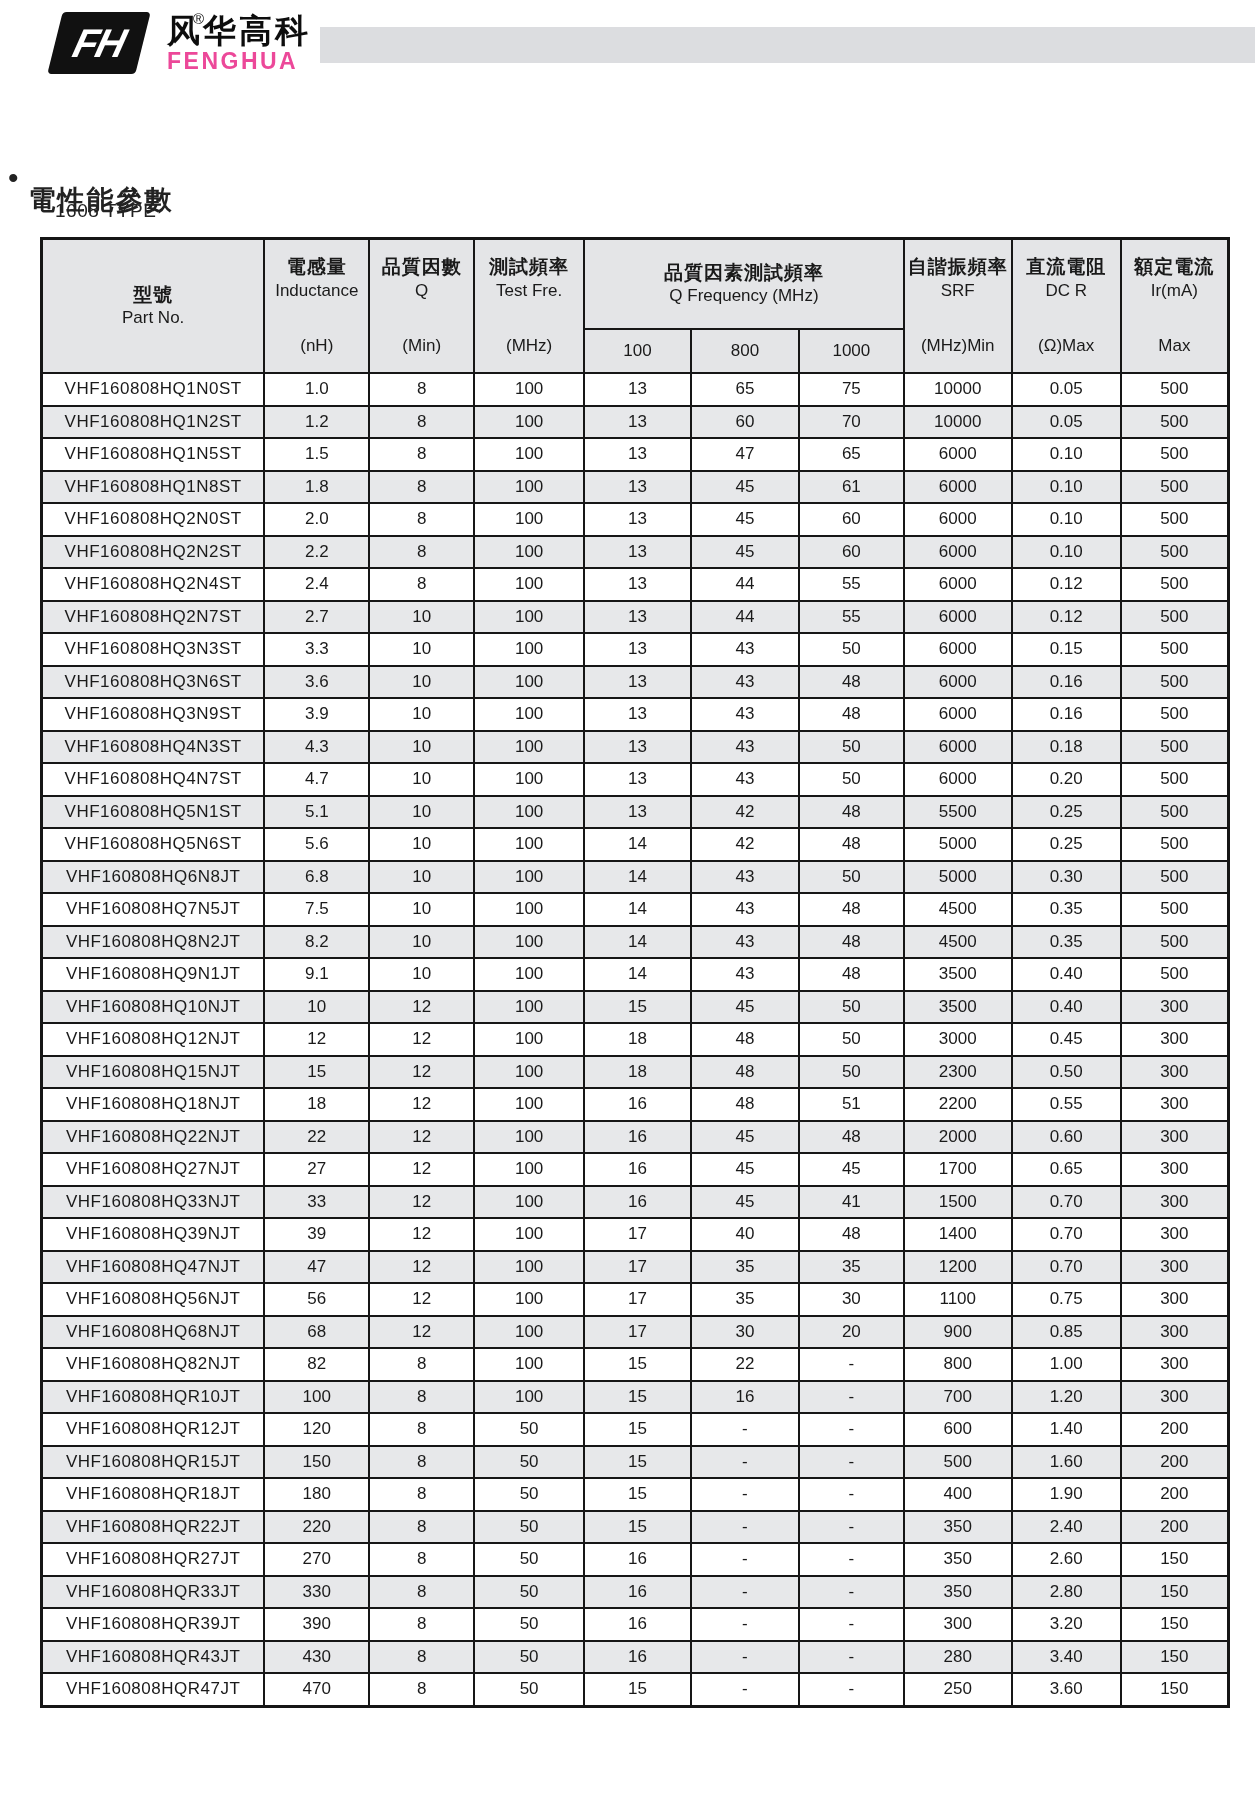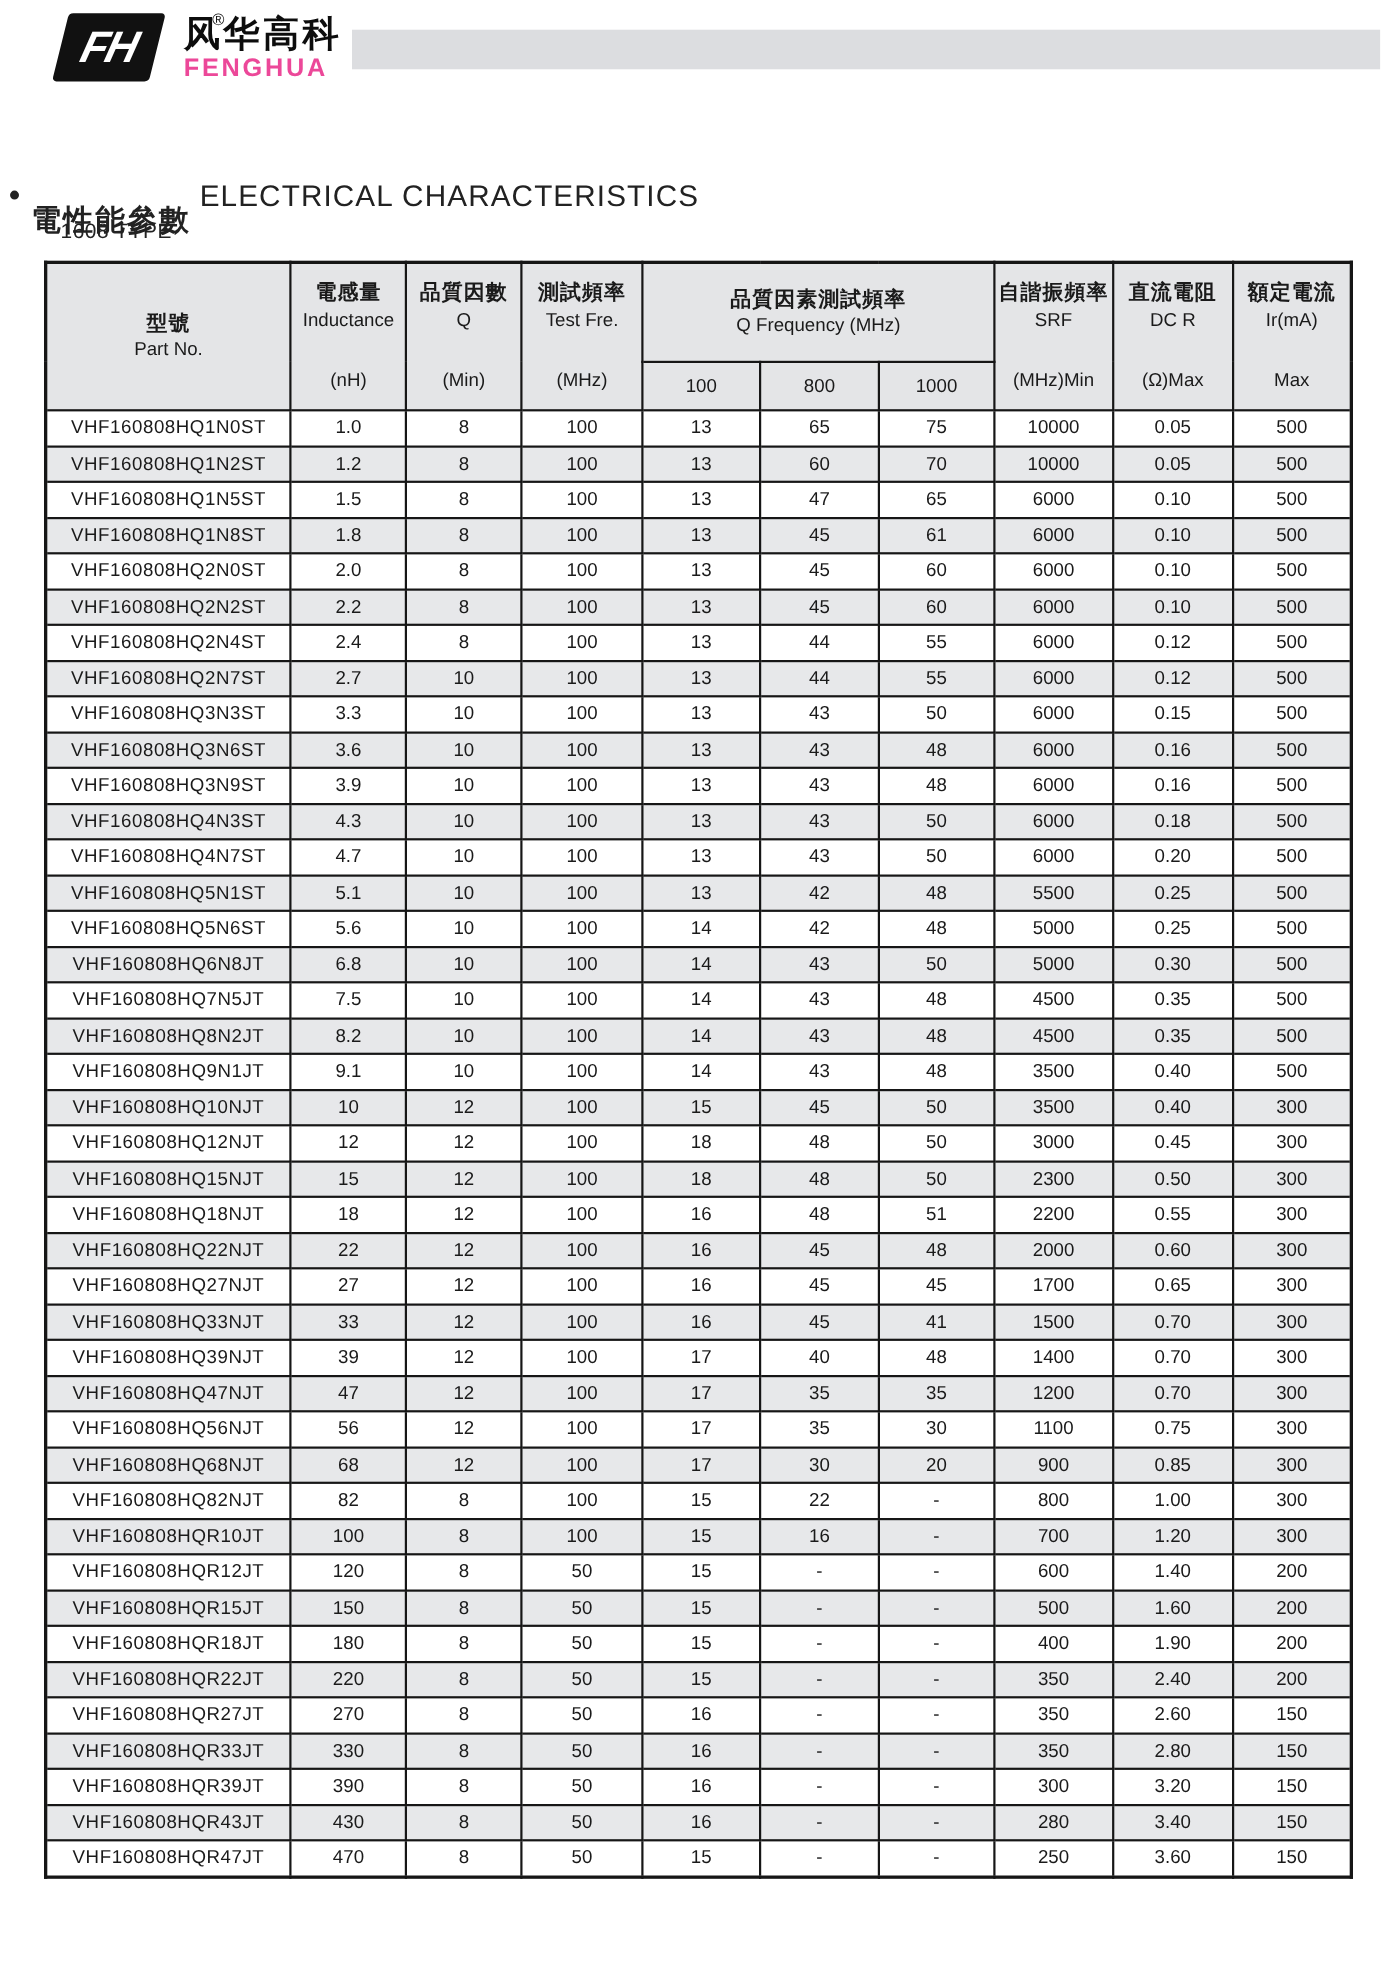--- a/index.html
+++ b/index.html
@@ -84,21 +84,20 @@
     <span class="logo-reg">®</span>
     <div class="logo-text">
       <span class="logo-zh">风华高科</span>
       <span class="logo-en">FENGHUA</span>
     </div>
   </div>
 
   <div class="section-title">
     <span class="bullet">•</span>
     <span class="title-zh">電性能參數</span>
-    <span class="title-en">ELECTRICAL CHARACTERISTICS</span>
   </div>
 
   <div class="subtitle">1608 TYPE</div>
 
   <table class="spec">
     <colgroup>
       <col style="width:18.77%">
         <col style="width:8.84%">
         <col style="width:8.84%">
       <col style="width:9.26%">

